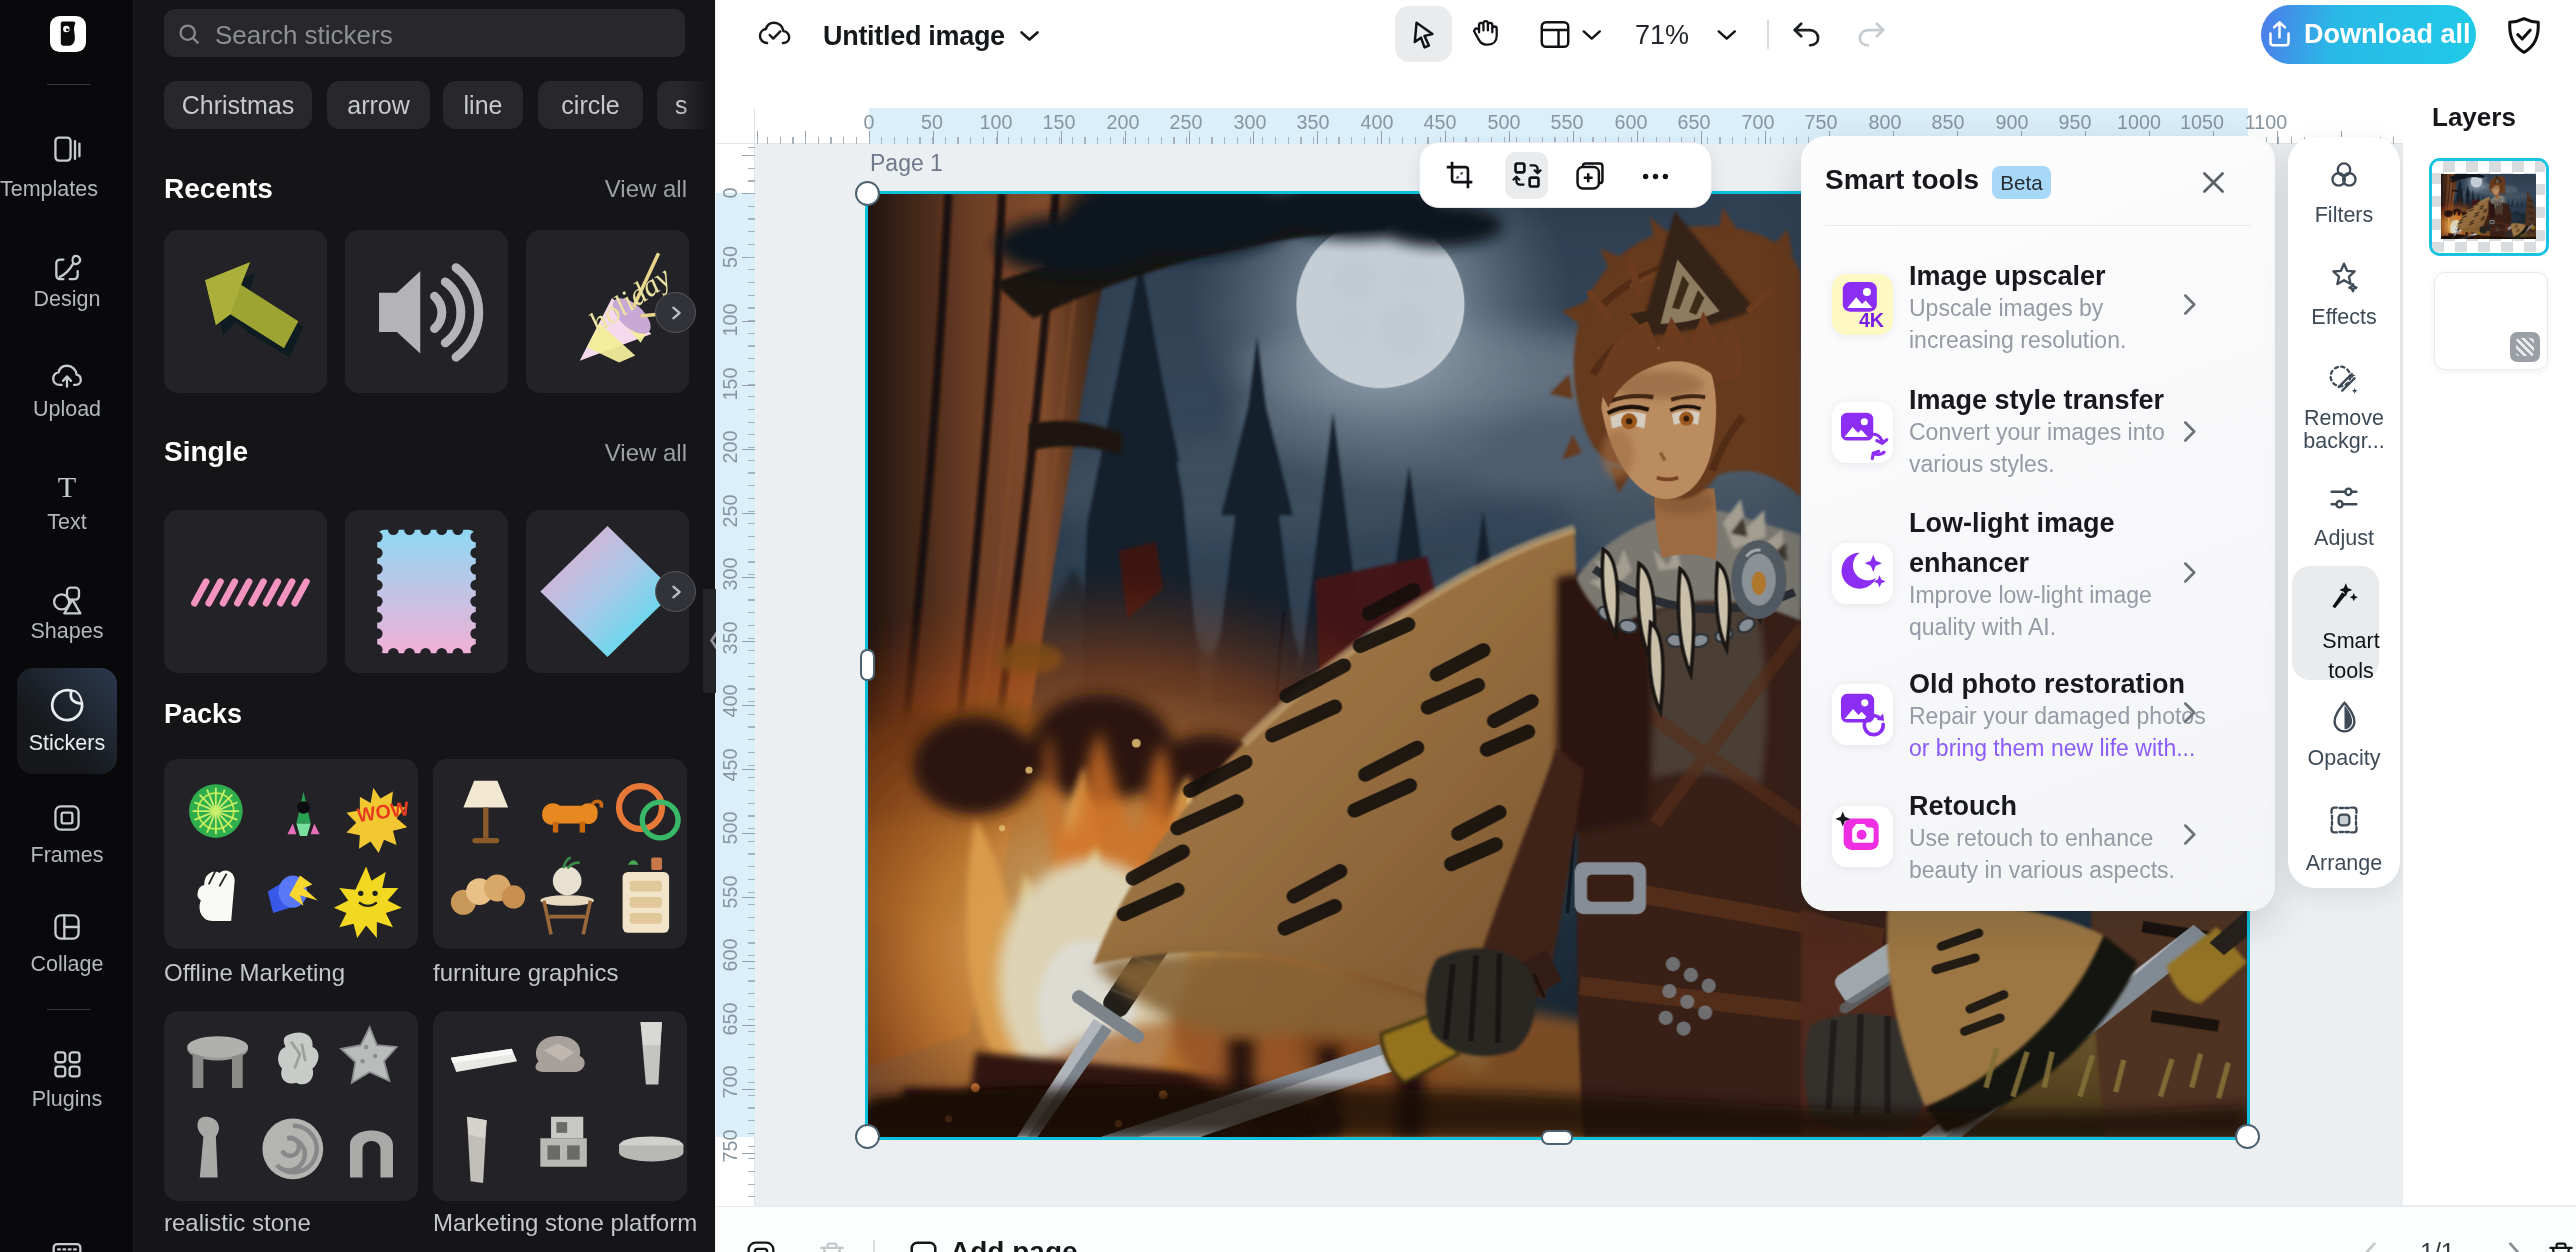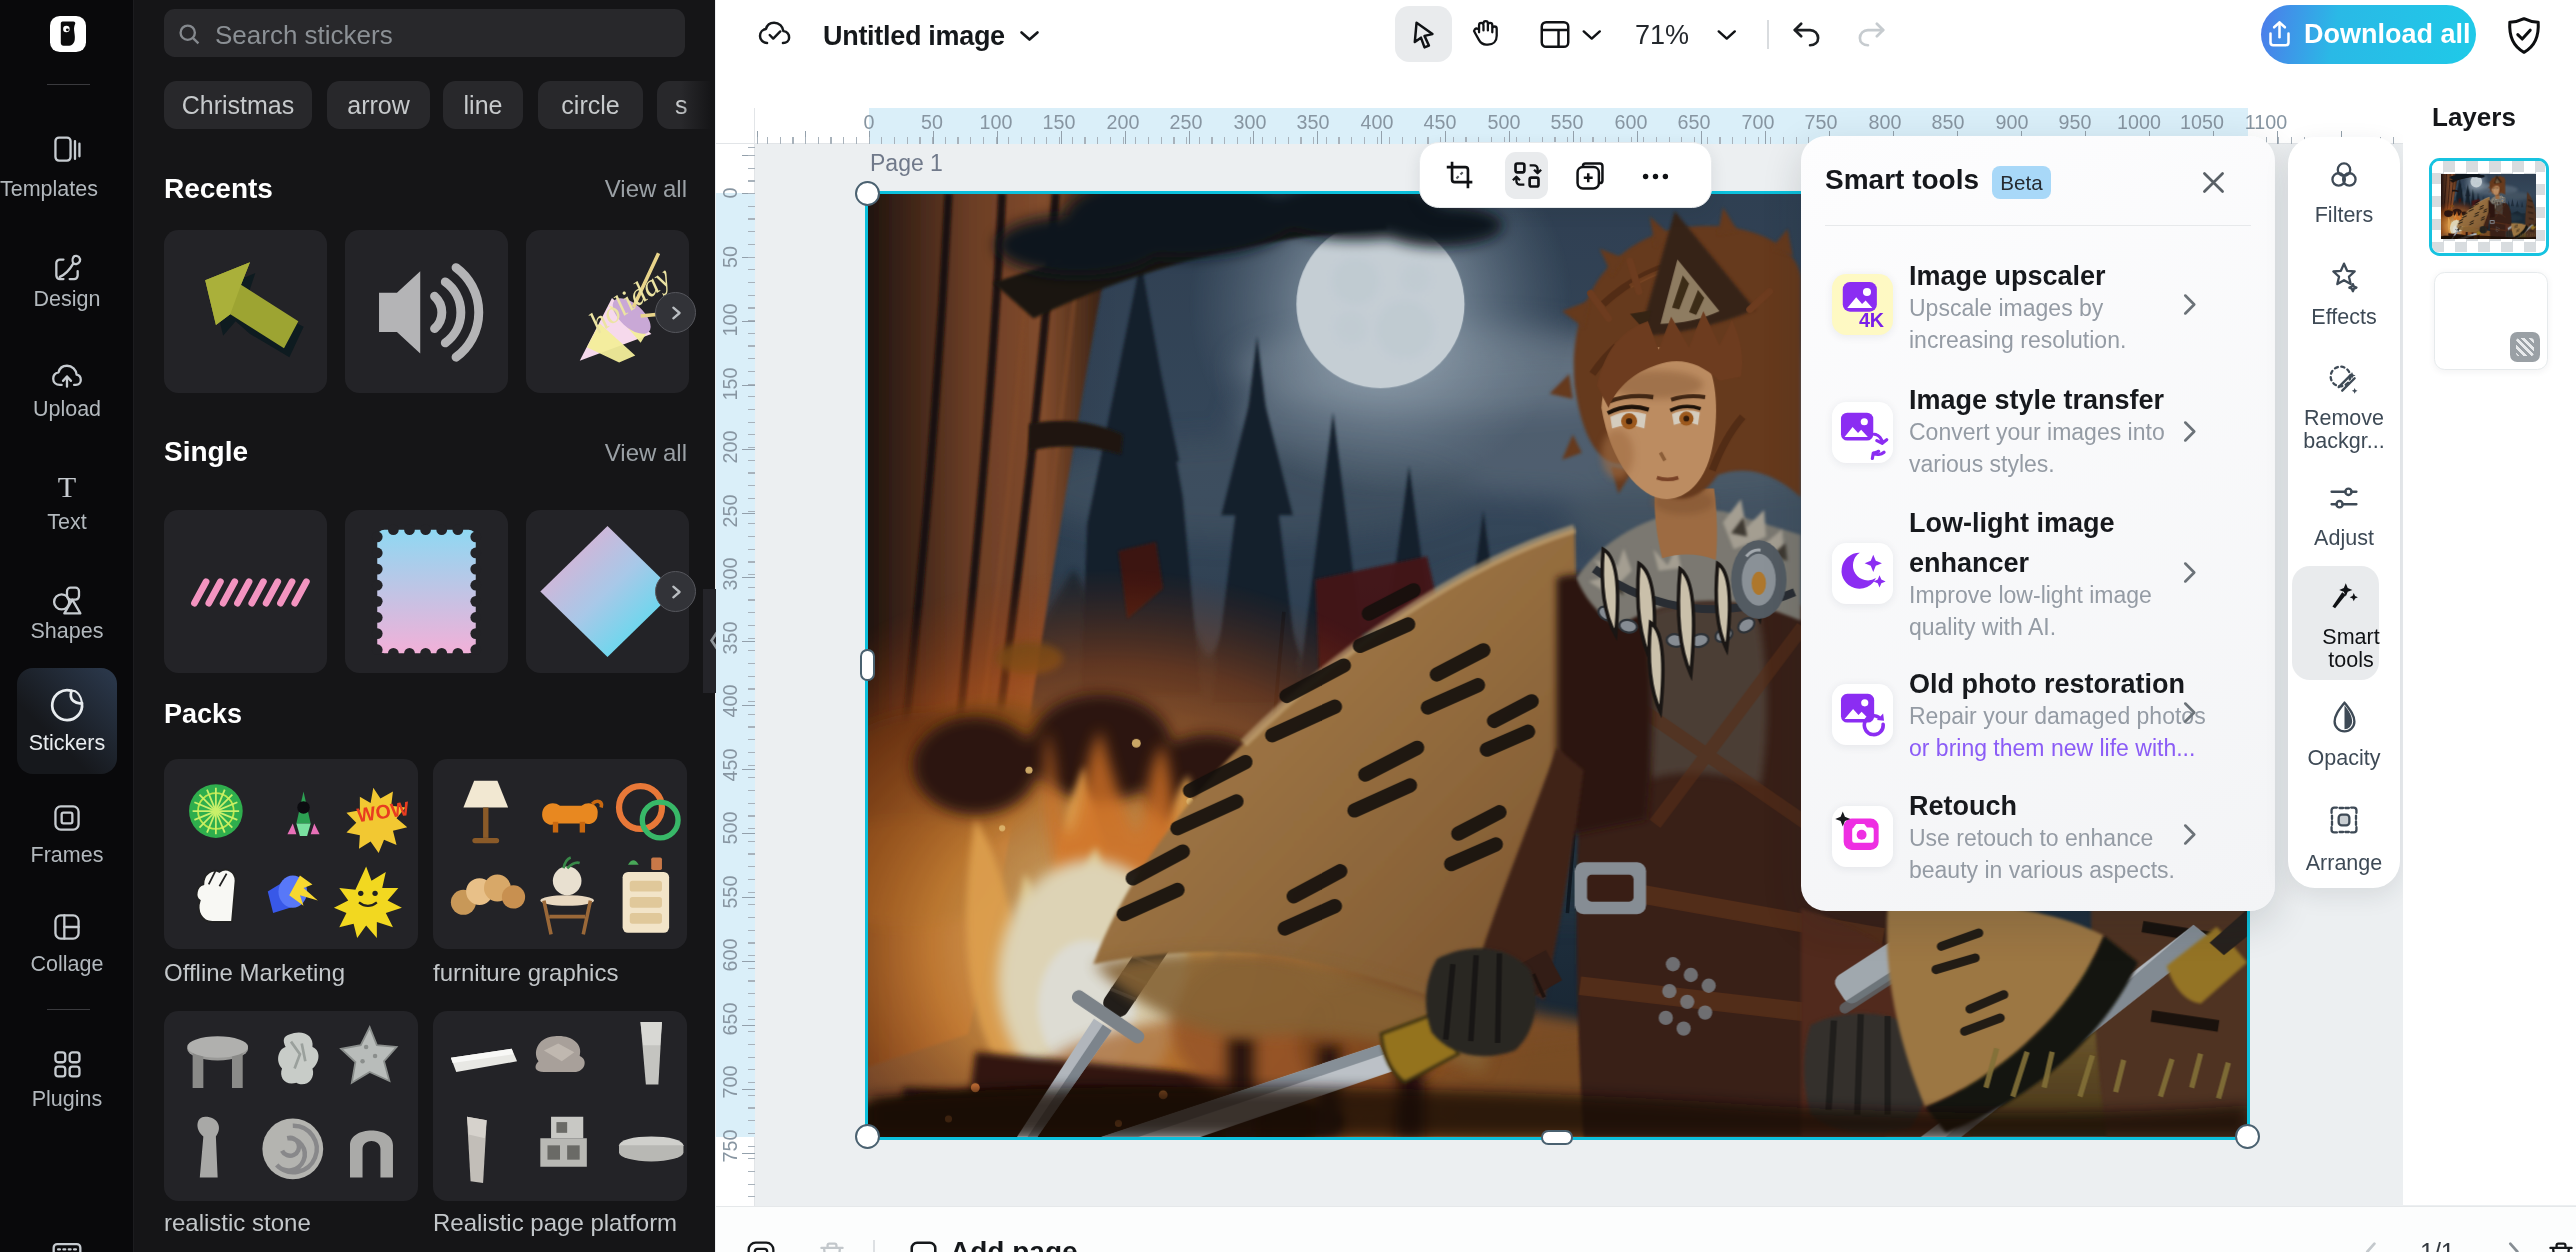--- a/index.html
+++ b/index.html
@@ -751,21 +751,21 @@
           <rect x="42" y="38" width="14" height="16" fill="#6a6a66"></rect>
           <path d="M24 30 L24 6 L60 6 L60 30" fill="#c8c8c4"></path>
           <rect x="30" y="12" width="12" height="12" fill="#6a6a66"></rect>
         </g>
 <g transform="translate(204 120)">
           <ellipse cx="40" cy="30" rx="36" ry="10" fill="#d0d0cc"></ellipse>
           <path d="M4 30 h72 v8 a36 10 0 0 1 -72 0 z" fill="#b8b8b4"></path>
         </g>
 </svg></div>
     <div class="abs" style="left:30px;top:1209px;font-size:24px;color:#c3c7ca">realistic stone</div>
-    <div class="abs" style="left:299px;top:1209px;font-size:24px;color:#c3c7ca">Realistic page platform</div>
+    <div class="abs" style="left:299px;top:1209px;font-size:24px;color:#c3c7ca">Marketing stone platform</div>
 </div>
 <div class="abs" style="left:703px;top:589px;width:25px;height:104px;background:#242429;border-radius:0 12.5px 12.5px 0"></div>
 <svg class="abs" style="left:708px;top:626px" width="14.3" height="29" viewBox="0 0 16 32">
     <path d="M12 4 L4 16 L12 28" stroke="#8f959a" stroke-width="3" fill="none" stroke-linecap="round"></path>
   </svg>
 <div class="abs" style="left:716px;top:0;width:1860px;height:108px;background:#fff"></div>
 <svg class="abs" style="left:758px;top:19.7px" width="34" height="30" viewBox="0 0 38 34">
     <g stroke="#15181b" stroke-width="2.8" fill="none" stroke-linecap="round" stroke-linejoin="round">
       <path d="M10 26 c-4.5 0 -8 -3.5 -8 -8 c0 -4 3 -7.3 6.8 -7.9 C10 5.5 13.8 3 18 3 c5.5 0 10 4.2 10.5 9.6 C32.5 13.2 35 16.3 35 20 c0 3.8 -3 6 -7 6"></path>
       <path d="M13 17 l4 4 8 -8"></path>
@@ -1024,21 +1024,21 @@
   </svg>
 <div class="abs" style="left:2288px;top:527px;width:112px;text-align:center;font-size:21.5px;color:#3e4a56;line-height:23px">Adjust</div>
 <div class="abs" style="left:2292px;top:566px;width:87px;height:114px;background:#e9ebed;border-radius:18px"></div>
 <svg class="abs" style="left:2328px;top:578px" width="32" height="32" viewBox="0 0 36 36">
     <g fill="#101215">
       <path d="M20 6 l2.2 5.2 5.2 2.2 -5.2 2.2 -2.2 5.2 -2.2 -5.2 -5.2 -2.2 5.2 -2.2z"></path>
       <path d="M29 17 l1.4 3.2 3.2 1.4 -3.2 1.4 -1.4 3.2 -1.4 -3.2 -3.2 -1.4 3.2 -1.4z"></path>
       <path d="M16 16 L5 32 l3 2 L20 19 Z"></path>
     </g>
   </svg>
-<div class="abs" style="left:2288px;top:626px;width:126px;text-align:center;font-size:21.5px;color:#101215;line-height:23px">Smart<br>tools</div>
+<div class="abs" style="left:2288px;top:626px;width:126px;text-align:center;font-size:21.5px;color:#101215;line-height:30px">Smart<br>tools</div>
 <svg class="abs" style="left:2330px;top:699px" width="29" height="36" viewBox="0 0 32 40">
     <path d="M16 4 C22 12 27 18 27 25 a11 11 0 0 1 -22 0 C5 18 10 12 16 4z" stroke="#3e4a56" stroke-width="2.6" fill="none" stroke-linecap="round" stroke-linejoin="round"></path>
     <path d="M16 7 C21 13.5 24.5 19 24.5 25 a8.5 8.5 0 0 1 -8.5 8.5z" fill="#3e4a56"></path>
   </svg>
 <div class="abs" style="left:2288px;top:747px;width:112px;text-align:center;font-size:21.5px;color:#3e4a56;line-height:23px">Opacity</div>
 <svg class="abs" style="left:2328px;top:804px" width="32" height="32" viewBox="0 0 36 36">
     <g stroke="#3e4a56" stroke-width="2.6" fill="none" stroke-linecap="round" stroke-linejoin="round">
       <path d="M4 10 V7 a3 3 0 0 1 3 -3 h3 M26 4 h3 a3 3 0 0 1 3 3 v3 M32 26 v3 a3 3 0 0 1 -3 3 h-3 M10 32 H7 a3 3 0 0 1 -3 -3 v-3 M13 4.5 h4 M19.5 4.5 h4 M13 31.5 h4 M19.5 31.5 h4 M4.5 13 v4 M4.5 19.5 v4 M31.5 13 v4 M31.5 19.5 v4" stroke-dasharray="none"></path>
       <rect x="12" y="12" width="12" height="12" rx="3.5" fill="#c9ced2" stroke="#3e4a56"></rect>
     </g>

